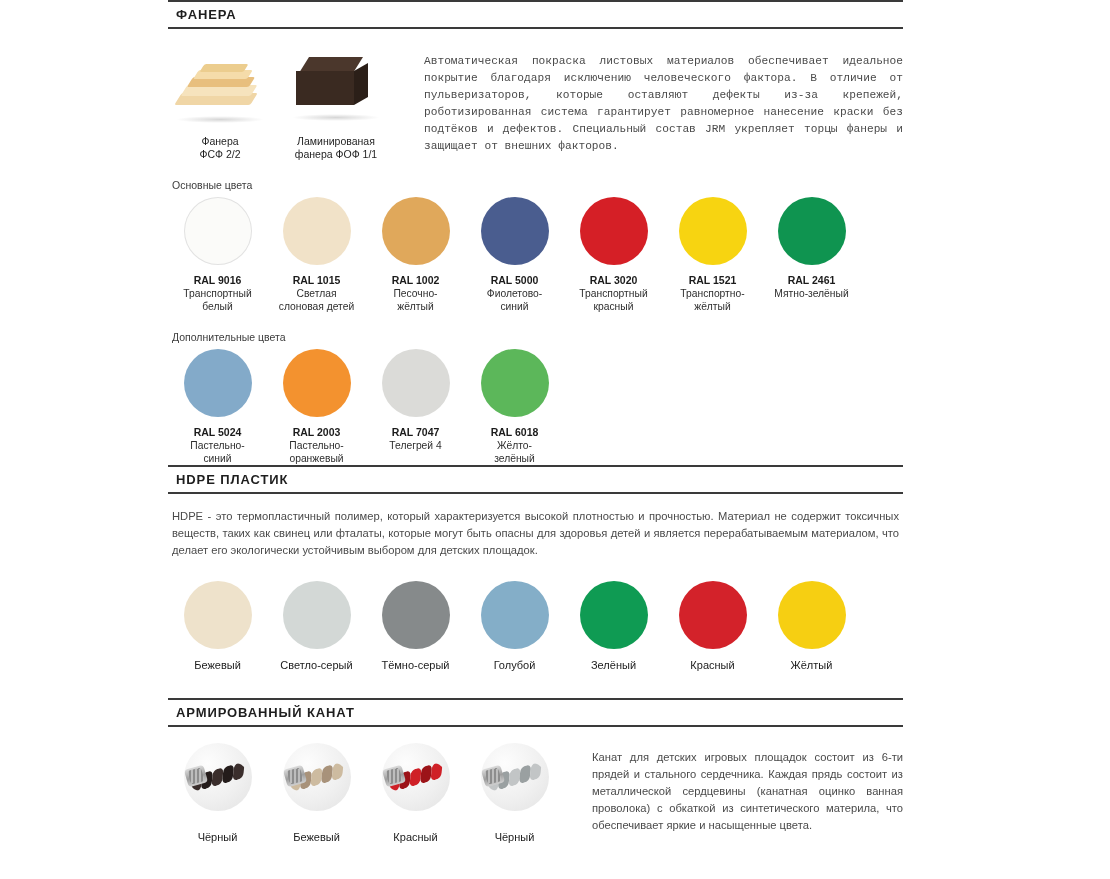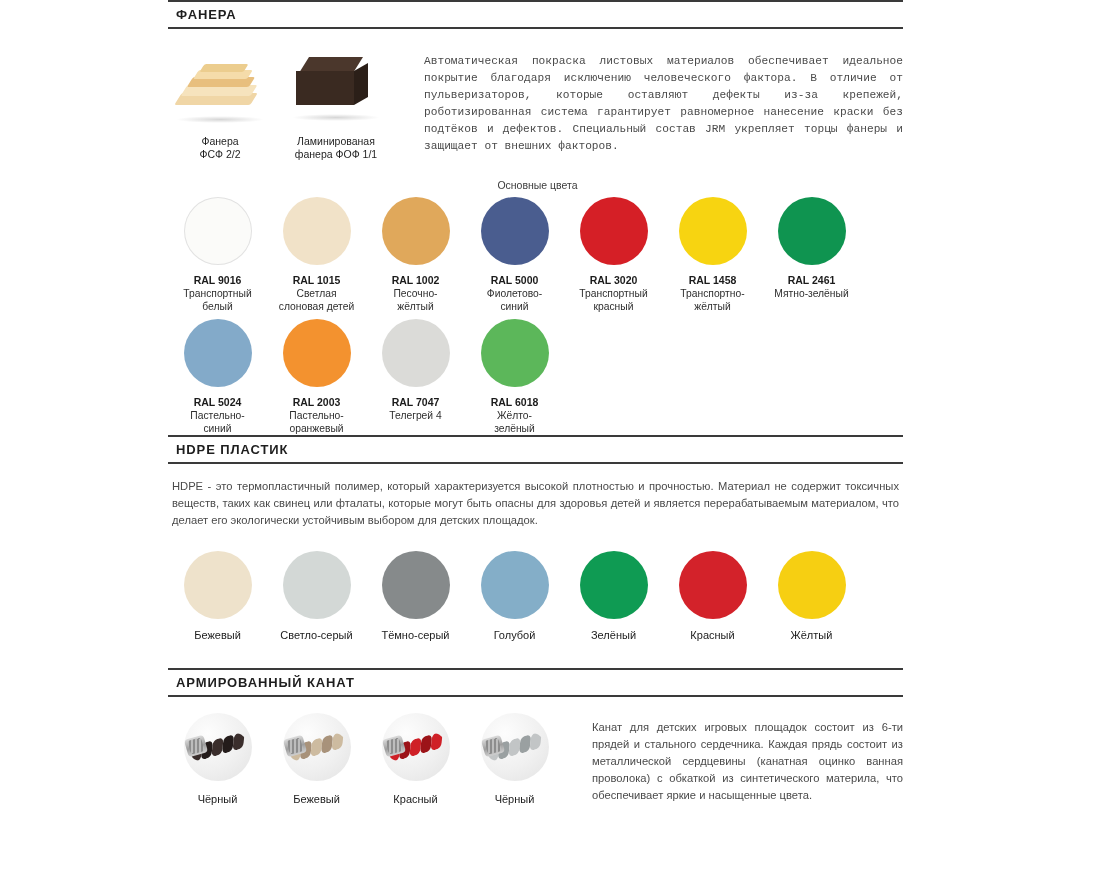--- a/index.html
+++ b/index.html
@@ -133,21 +133,20 @@
     width: 88px;
     height: 7px;
     background: radial-gradient(ellipse at center, rgba(0,0,0,0.16), rgba(0,0,0,0) 70%);
   }
 
   
   .group-title {
     font-size: 10.5px;
     color: #3c3c3c;
     margin: 18px 0 4px 4px;
-    text-align: center;
   }
   .swatch-row {
     display: flex;
     margin-top: 6px;
   }
   .swatch {
     width: 99px;
     text-align: center;
     flex: 0 0 99px;
   }
@@ -239,21 +238,21 @@
   .rope-tip:after {
     content: "";
     position: absolute;
     left: 3px; top: 2px; width: 14px; height: 14px;
     background: repeating-linear-gradient(110deg, #bdbdbd 0 2px, #8d8d8d 2px 4px);
     border-radius: 3px;
   }
   .rope-cap {
     font-size: 11px;
     color: #1b1b1b;
-    margin-top: 12px;
+    margin-top: 20px;
   }
   .rope-text {
     flex: 1;
     font-size: 11.2px;
     line-height: 17px;
     color: #4a4a4a;
     text-align: justify;
     padding-left: 28px;
     padding-top: 6px;
   }
@@ -325,31 +324,32 @@
 синий</div>
       </div>
       <div class="swatch">
         <div class="dot" style="background:#d51f26"></div>
         <div class="sw-name">RAL 3020</div>
         <div class="sw-desc" style="white-space:pre-line">Транспортный
 красный</div>
       </div>
       <div class="swatch">
         <div class="dot" style="background:#f7d411"></div>
-        <div class="sw-name">RAL 1458</div>
+        <div class="sw-name">RAL 1521</div>
         <div class="sw-desc" style="white-space:pre-line">Транспортно-
 жёлтый</div>
       </div>
       <div class="swatch">
         <div class="dot" style="background:#0f9450"></div>
         <div class="sw-name">RAL 2461</div>
         <div class="sw-desc" style="white-space:pre-line">Мятно-зелёный</div>
       </div>
     </div>
 
+    <div class="group-title">Дополнительные цвета</div>
     <div class="swatch-row">
       <div class="swatch">
         <div class="dot" style="background:#83aac9"></div>
         <div class="sw-name">RAL 5024</div>
         <div class="sw-desc" style="white-space:pre-line">Пастельно-
 синий</div>
       </div>
       <div class="swatch">
         <div class="dot" style="background:#f3922f"></div>
         <div class="sw-name">RAL 2003</div>

